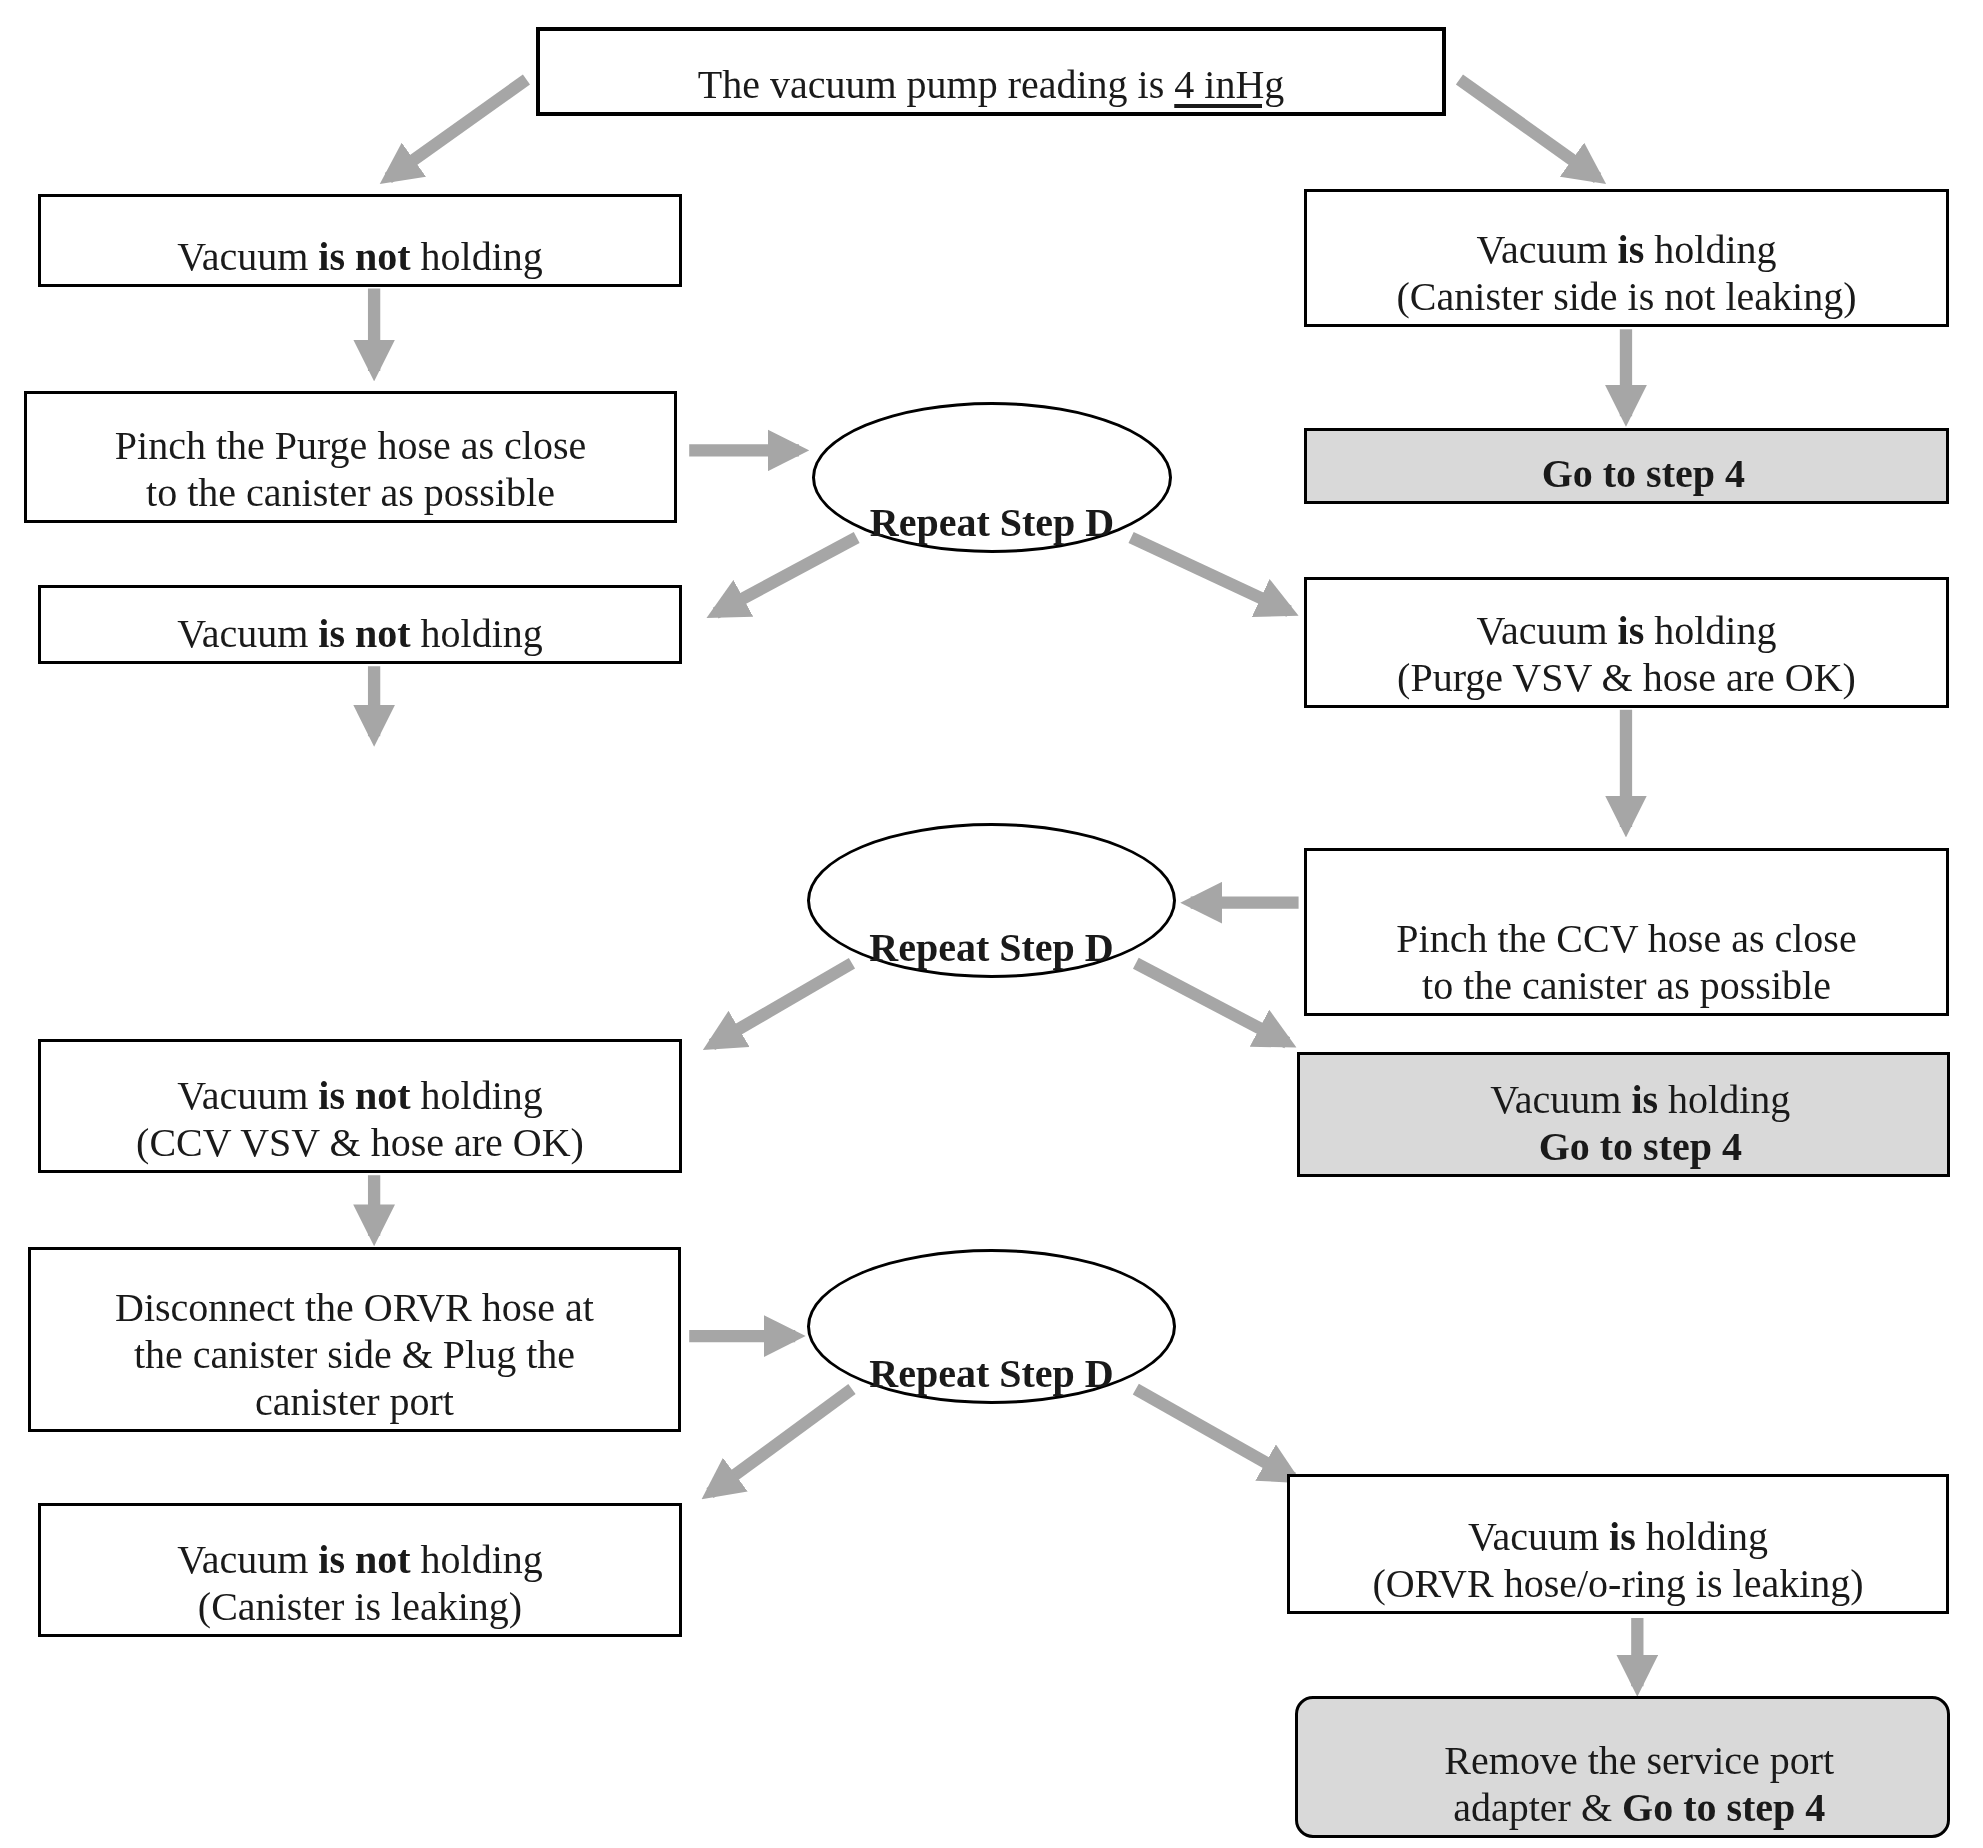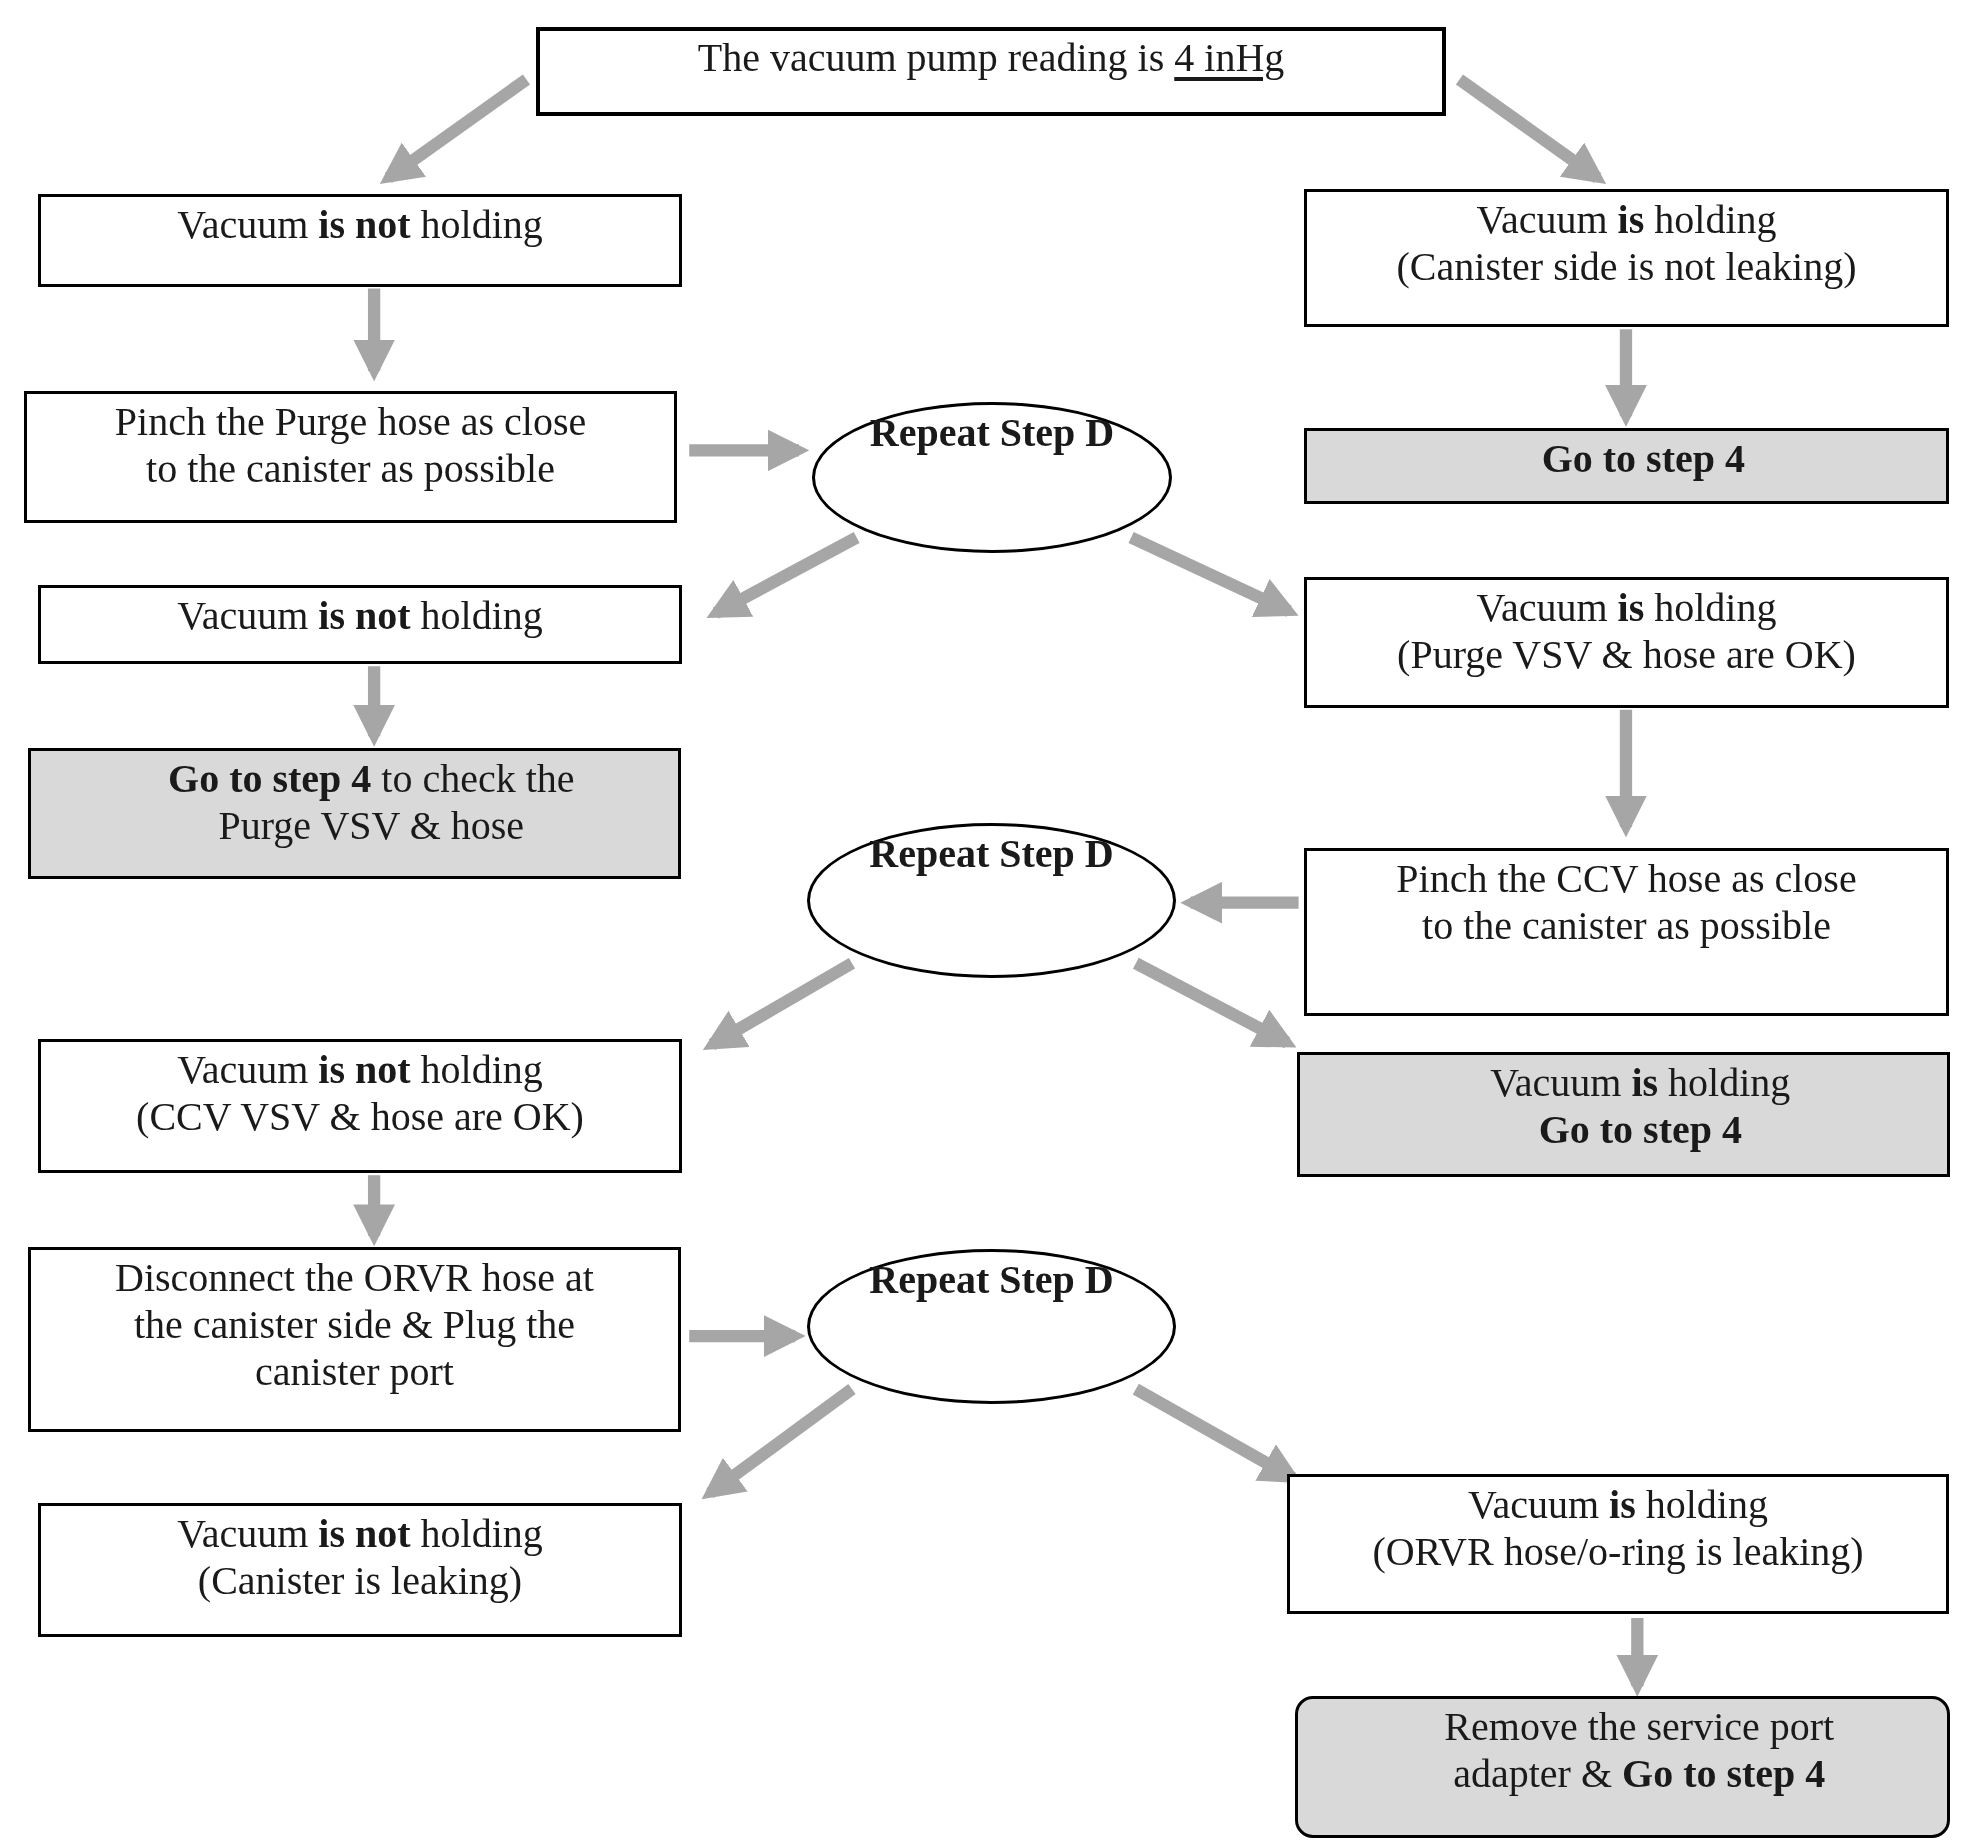--- a/index.html
+++ b/index.html
@@ -15,21 +15,21 @@
   #arrows{
     position:absolute;left:0;top:0;width:1984px;height:1848px;
     z-index:1;pointer-events:none;
   }
   .node{
     position:absolute;
     box-sizing:border-box;
     border:3.8px solid #000000;
     background:#ffffff;
     display:flex;
-    align-items:flex-start;
+    align-items:flex-end;
     justify-content:center;
     text-align:center;
     font-size:40px;
     line-height:1.18;
     white-space:pre-line;
     z-index:2;
     padding:3.8px 11.4px;
   }
   .gray{background:#d9d9d9;padding-left:45px;}
   .ellipse{border-radius:50%;padding:3.8px 19px;font-weight:bold;}
@@ -99,22 +99,20 @@
 
   <div class="node ellipse n-rep1"><span>Repeat Step D</span></div>
 
   <div class="node gray n-go4"><span><b>Go to step 4</b></span></div>
 
   <div class="node n-vnh2"><span>Vacuum <b>is not</b> holding</span></div>
 
   <div class="node n-vhpurge"><span>Vacuum <b>is</b> holding
 (Purge VSV &amp; hose are OK)</span></div>
 
-  <div class="node gray n-go4check"><span><b>Go to step 4</b> to check the
-Purge VSV &amp; hose</span></div>
 
   <div class="node ellipse n-rep2"><span>Repeat Step D</span></div>
 
   <div class="node n-pinchccv"><span>Pinch the CCV hose as close
 to the canister as possible</span></div>
 
   <div class="node n-vnhccv"><span>Vacuum <b>is not</b> holding
 (CCV VSV &amp; hose are OK)</span></div>
 
   <div class="node gray n-vhgo4"><span>Vacuum <b>is</b> holding

